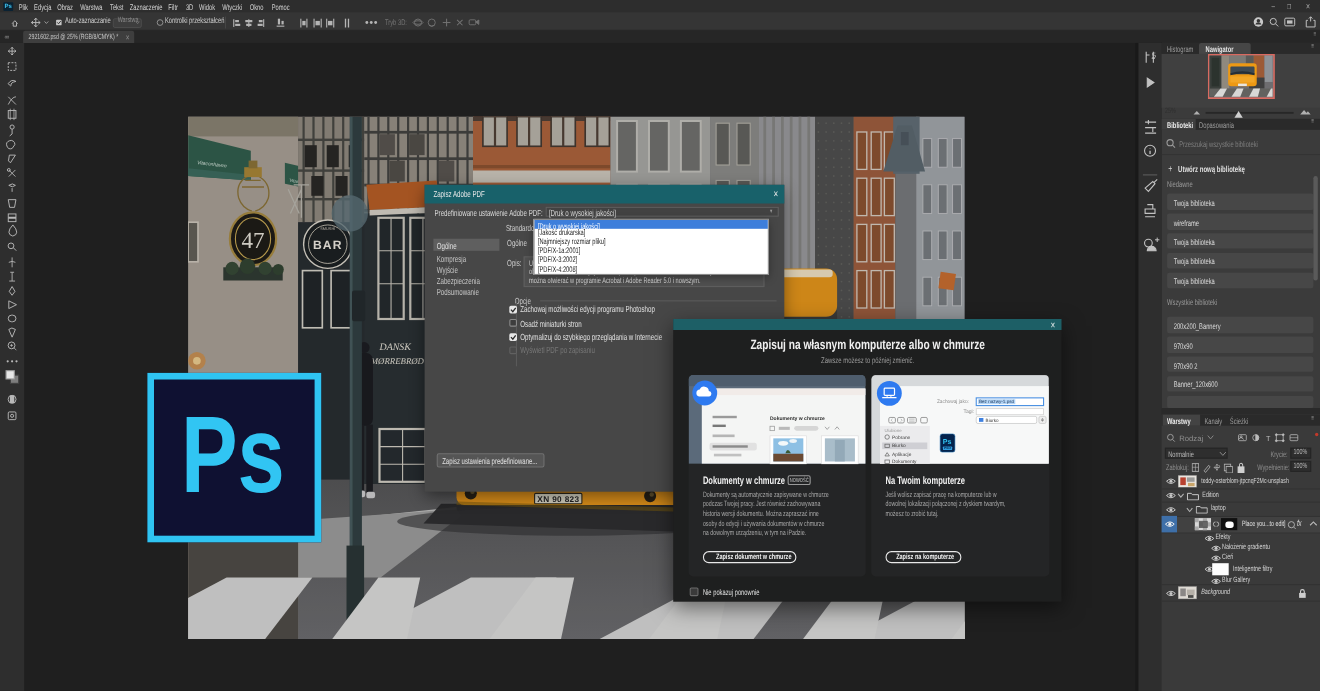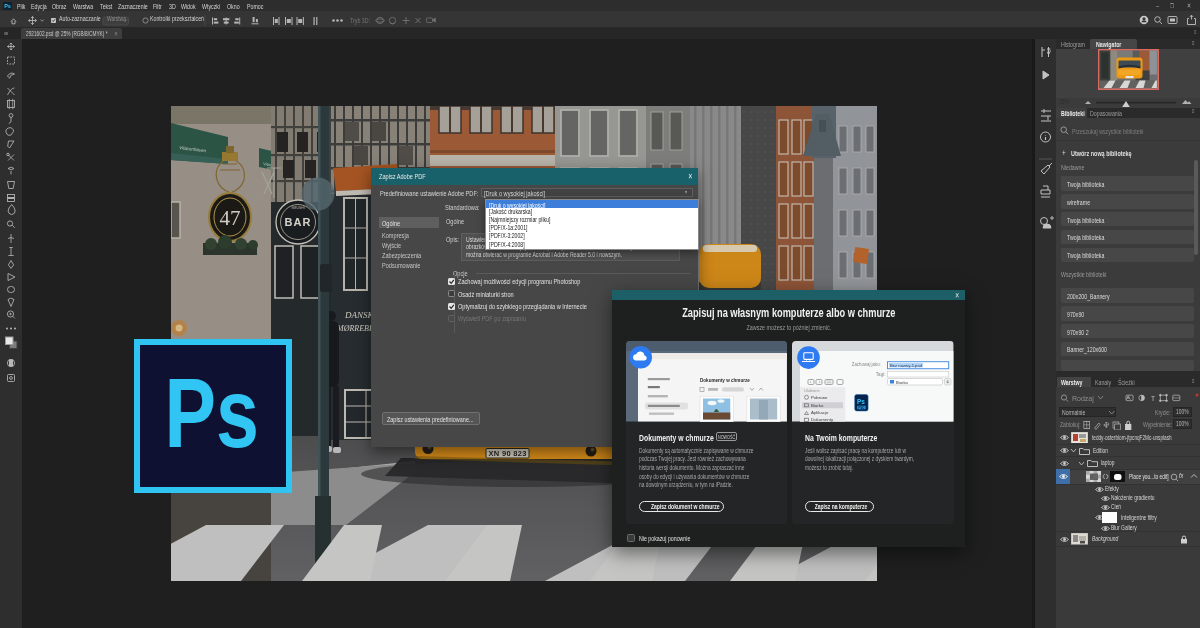--- a/index.html
+++ b/index.html
@@ -501,21 +501,21 @@
     <polygon points="244,350 470,356 470,360 244,353" fill="#7a5a08" opacity="0.55"></polygon>
     <rect width="706" height="475" fill="#38383e" opacity="0.15"></rect>
 </svg>
 <div class="a" style="left:134px;top:339px;width:158px;height:154px;background:#0f1132;border:6px solid #2fc4f2">
 <svg width="146" height="142" viewBox="0 0 146 142">
       <g transform="translate(24.5,-6) scale(0.78,1)">
 <text x="0" y="108" font-size="99" font-weight="bold" fill="#31c5f3" font-family="Liberation Sans,sans-serif">Ps</text>
 </g>
     </svg></div>
 
-<div class="a" style="left:371px;top:168px;width:327px;height:279px;background:#474747;box-shadow:0 5px 14px rgba(0,0,0,.45)">
+<div class="a" style="left:386px;top:168px;width:327px;height:279px;background:#474747;box-shadow:0 5px 14px rgba(0,0,0,.45)">
  <div class="a" style="left:0;top:0;width:327px;height:17px;background:#18616a"></div>
  <div class="tx" style="left:8px;top:4px;font-size:8px;color:#e8e8e8">Zapisz Adobe PDF</div>
  <div class="tx" style="left:317px;top:3.5px;font-size:8px;color:#e8e8e8">✕</div>
  <div class="tx" style="left:9px;top:20.5px;font-size:8px;color:#d8d8d8">Predefiniowane ustawienie Adobe PDF:</div>
  <div class="a" style="left:110px;top:19.5px;width:212px;height:9.5px;background:#424242;border:1px solid #5e5e5e"></div>
  <div class="tx" style="left:113px;top:20.5px;font-size:8px;color:#d8d8d8">[Druk o wysokiej jakości]</div>
  <div class="tx" style="left:314px;top:20px;font-size:6px;color:#9a9a9a">▾</div>
  <div class="tx" style="left:73.6px;top:34.5px;font-size:8px;color:#d0d0d0">Standardowa:</div>
  <div class="tx" style="left:74.5px;top:49.2px;font-size:8px;color:#d0d0d0">Ogólne</div>
 

